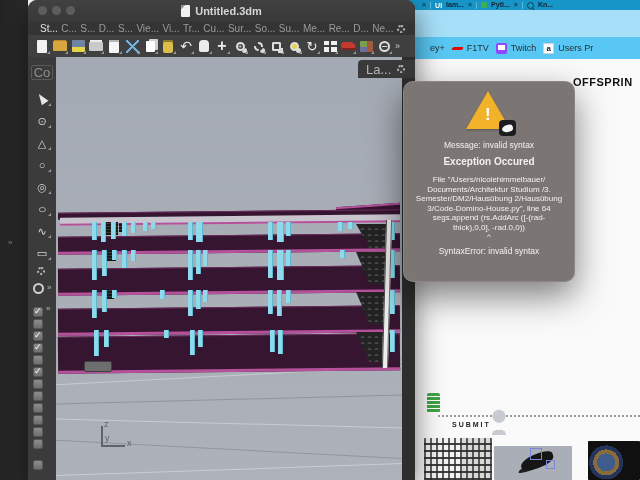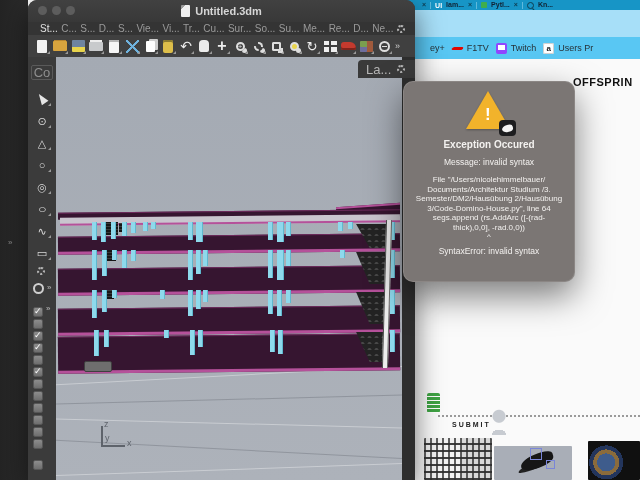--- a/index.html
+++ b/index.html
@@ -451,22 +451,22 @@
       <span class="gear"></span>
     </div>
   </div>
 
   <div class="abs" id="dialog">
     <div id="dlg-icon">
       <div id="dlg-tri"></div>
       <div id="dlg-excl">!</div>
       <div id="dlg-badge"></div>
     </div>
+    <div id="dlg-message">Message: invalid syntax</div>
     <div id="dlg-title">Exception Occured</div>
-    <div id="dlg-message">Message: invalid syntax</div>
     <div id="dlg-details">File "/Users/nicolehimmelbauer/
 Documents/Architektur Studium /3.
 Semester/DM2/Hausübung 2/Hausübung
 3/Code-Domino-House.py", line 64
 segs.append (rs.AddArc ([-(rad-
 thick),0,0], -rad.0,0))
 ^</div>
     <div id="dlg-error">SyntaxError: invalid syntax</div>
   </div>
 

